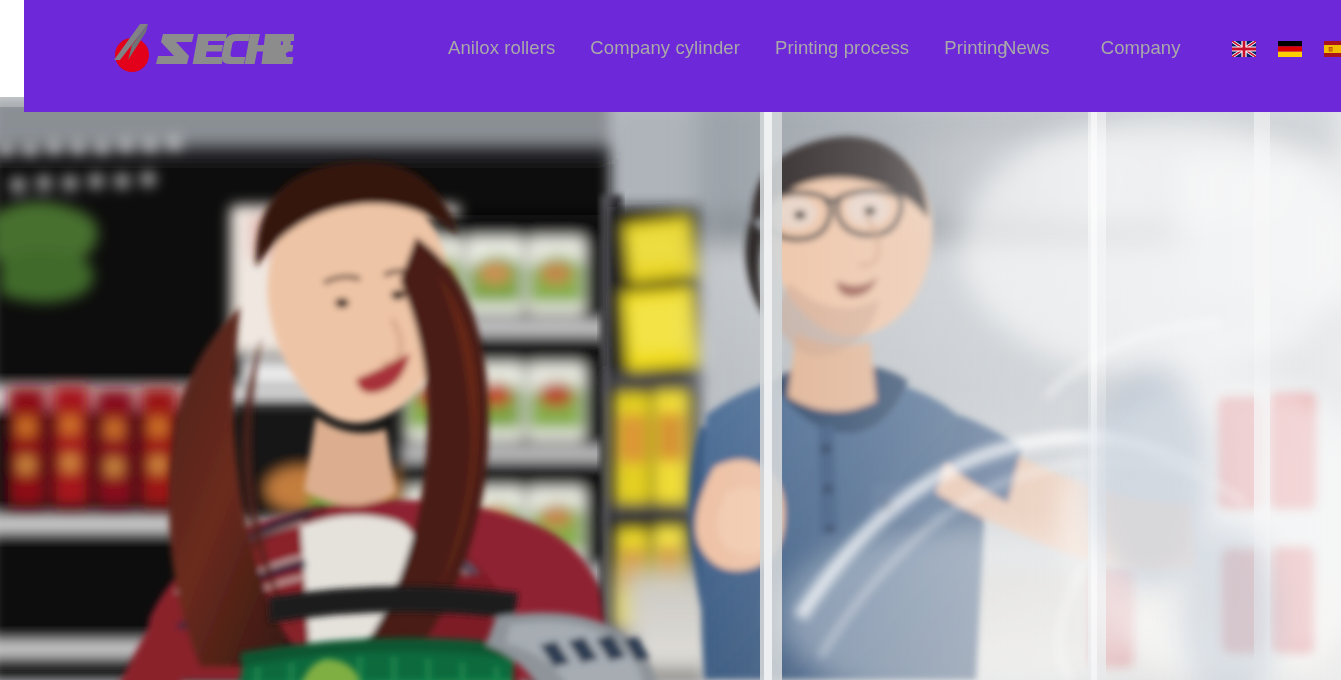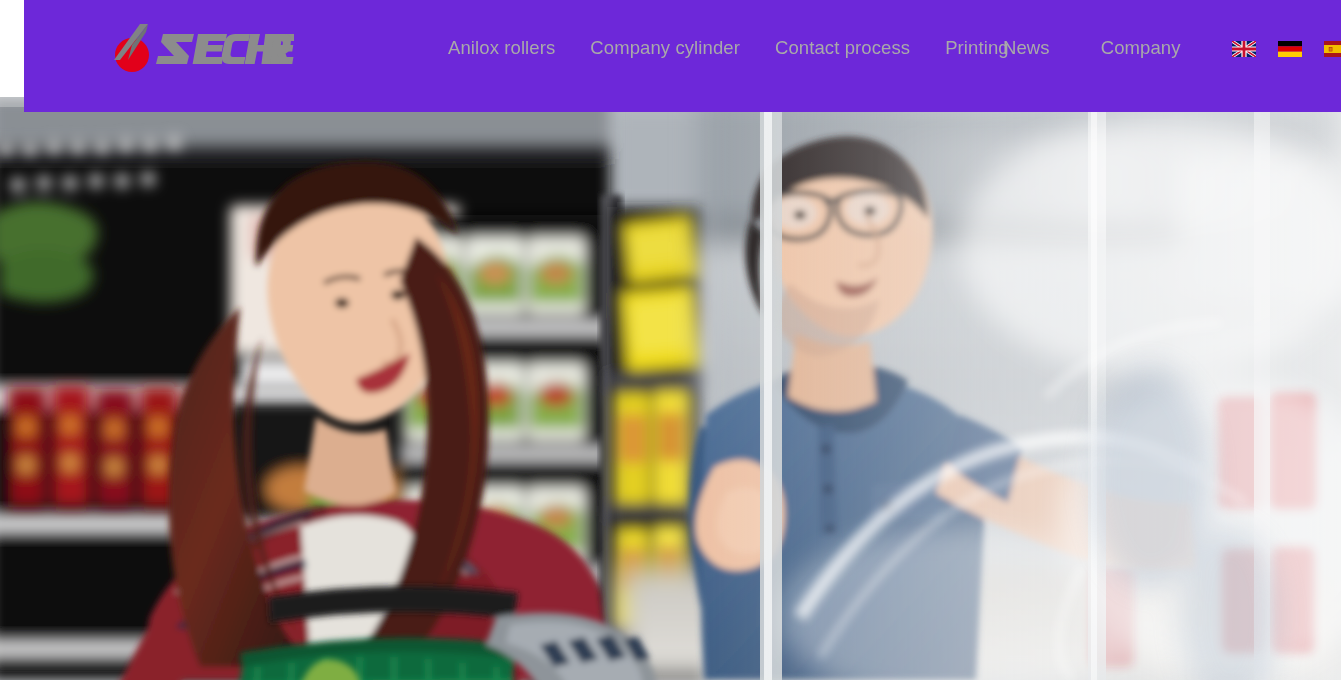--- a/index.html
+++ b/index.html
@@ -98,21 +98,21 @@
           <path d="M182 12 L211 12 L209.6 19 L192.5 19 L191.8 23 L207 23 L205.8 29.5 L190.6 29.5 L189.8 35 L207.2 35 L205.8 42 L176.6 42 Z" transform="translate(-8,0) scale(0.82,1) translate(36,0)"></path>
 
           <path d="M199 12 L222 12 C227 12 229.6 15 228.8 20 L228 25 C227.4 28.4 225.6 30.6 222.6 31.4 L227 42 L216.4 42 L213 32 L206.6 32 L204.8 42 L194.6 42 Z M208.2 19 L207 26 L216 26 C217.8 26 218.8 25.2 219.1 23.4 L219.5 21.2 C219.8 19.7 219 19 217.4 19 Z" transform="translate(-32,0) scale(0.86,1) translate(28,0)"></path>
         </g>
       </svg>
     </a>
 
     <nav class="nav-main">
       <a class="nav-link">Anilox rollers</a>
       <a class="nav-link">Company cylinder</a>
-      <a class="nav-link">Contact process</a>
+      <a class="nav-link">Printing process</a>
       <a class="nav-link">Printing</a>
     </nav>
 
     <nav class="nav-right">
       <a class="nav-link">News</a>
       <a class="nav-link">Company</a>
 
       <div class="flags">
 
         <span class="flag" title="English">

